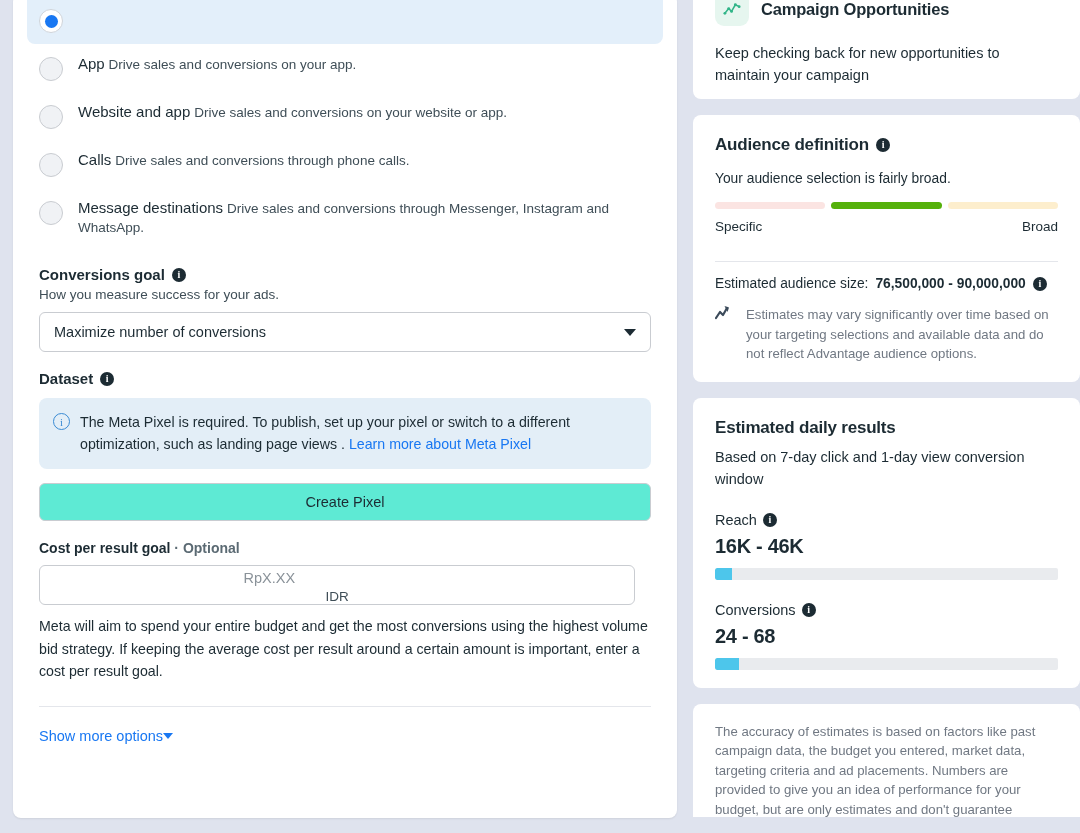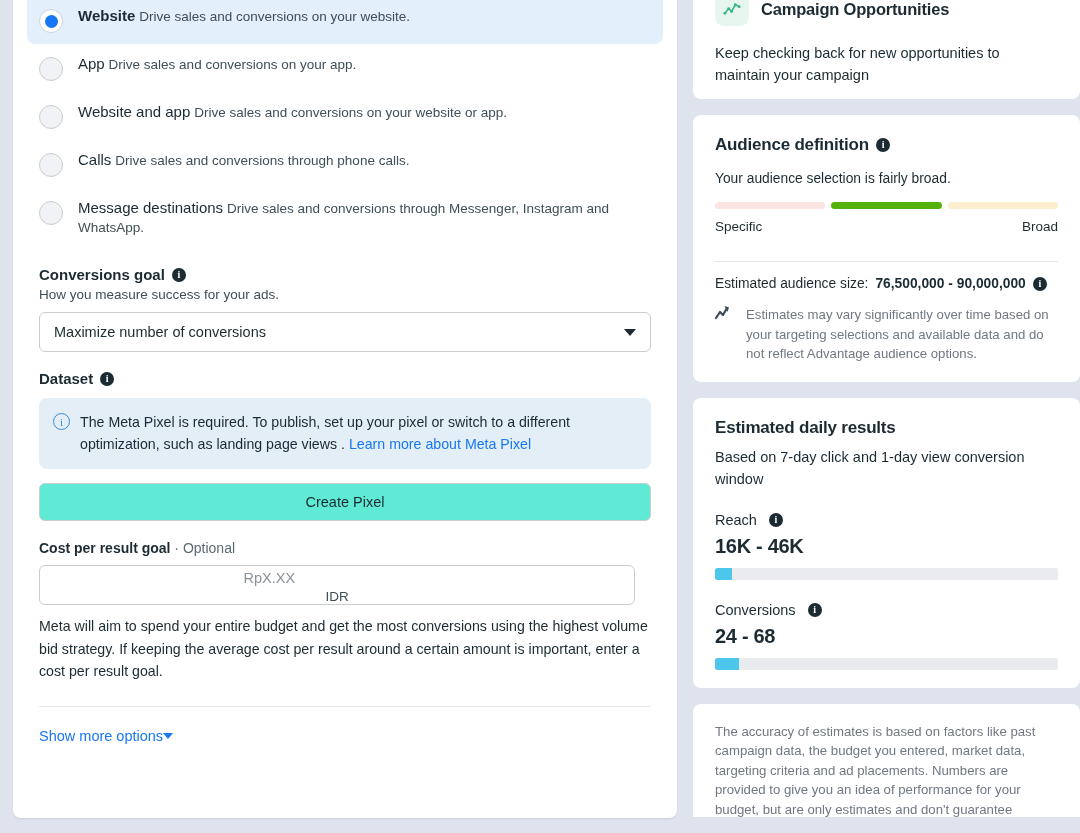--- a/index.html
+++ b/index.html
@@ -216,21 +216,21 @@
 
   
   .field-label {
     padding: 0 12px;
     margin-top: 19px;
     font-size: 14px;
     font-weight: 700;
     color: #1c2b33;
   }
   .field-label .optional {
-    font-weight: 400;
+    font-weight: 700;
     color: #5b6a73;
   }
 
   
   .input-box {
     margin: 9px 28px 0 12px;
     height: 40px;
     border: 1px solid #c9ccd1;
     border-radius: 6px;
     background: #fff;
@@ -416,21 +416,21 @@
     line-height: 22px;
     color: #1c2b33;
     margin-top: 8px;
   }
   .metric-label {
     margin-top: 22px;
     font-size: 14.5px;
     color: #1c2b33;
     display: flex;
     align-items: center;
-    gap: 12px;
+    gap: 6px;
   }
   .metric-value {
     margin-top: 7px;
     font-size: 20px;
     font-weight: 700;
     color: #1c2b33;
     letter-spacing: -0.3px;
   }
   .bar-track {
     margin-top: 10px;
@@ -465,24 +465,20 @@
 
   <div class="left-col">
     <div class="left-card">
       <div class="card-inner">
 
         
         <div class="radio-list">
 
           <div class="radio-row selected first">
             <span class="radio-ctl"></span>
-            <span class="radio-text">
-              <span class="radio-title">Website</span>
-              <span class="radio-desc">Drive sales and conversions on your website.</span>
-            </span>
           </div>
 
           <div class="radio-row">
             <span class="radio-ctl"></span>
             <span class="radio-text">
               <span class="radio-title">App</span>
               <span class="radio-desc">Drive sales and conversions on your app.</span>
             </span>
           </div>
 

